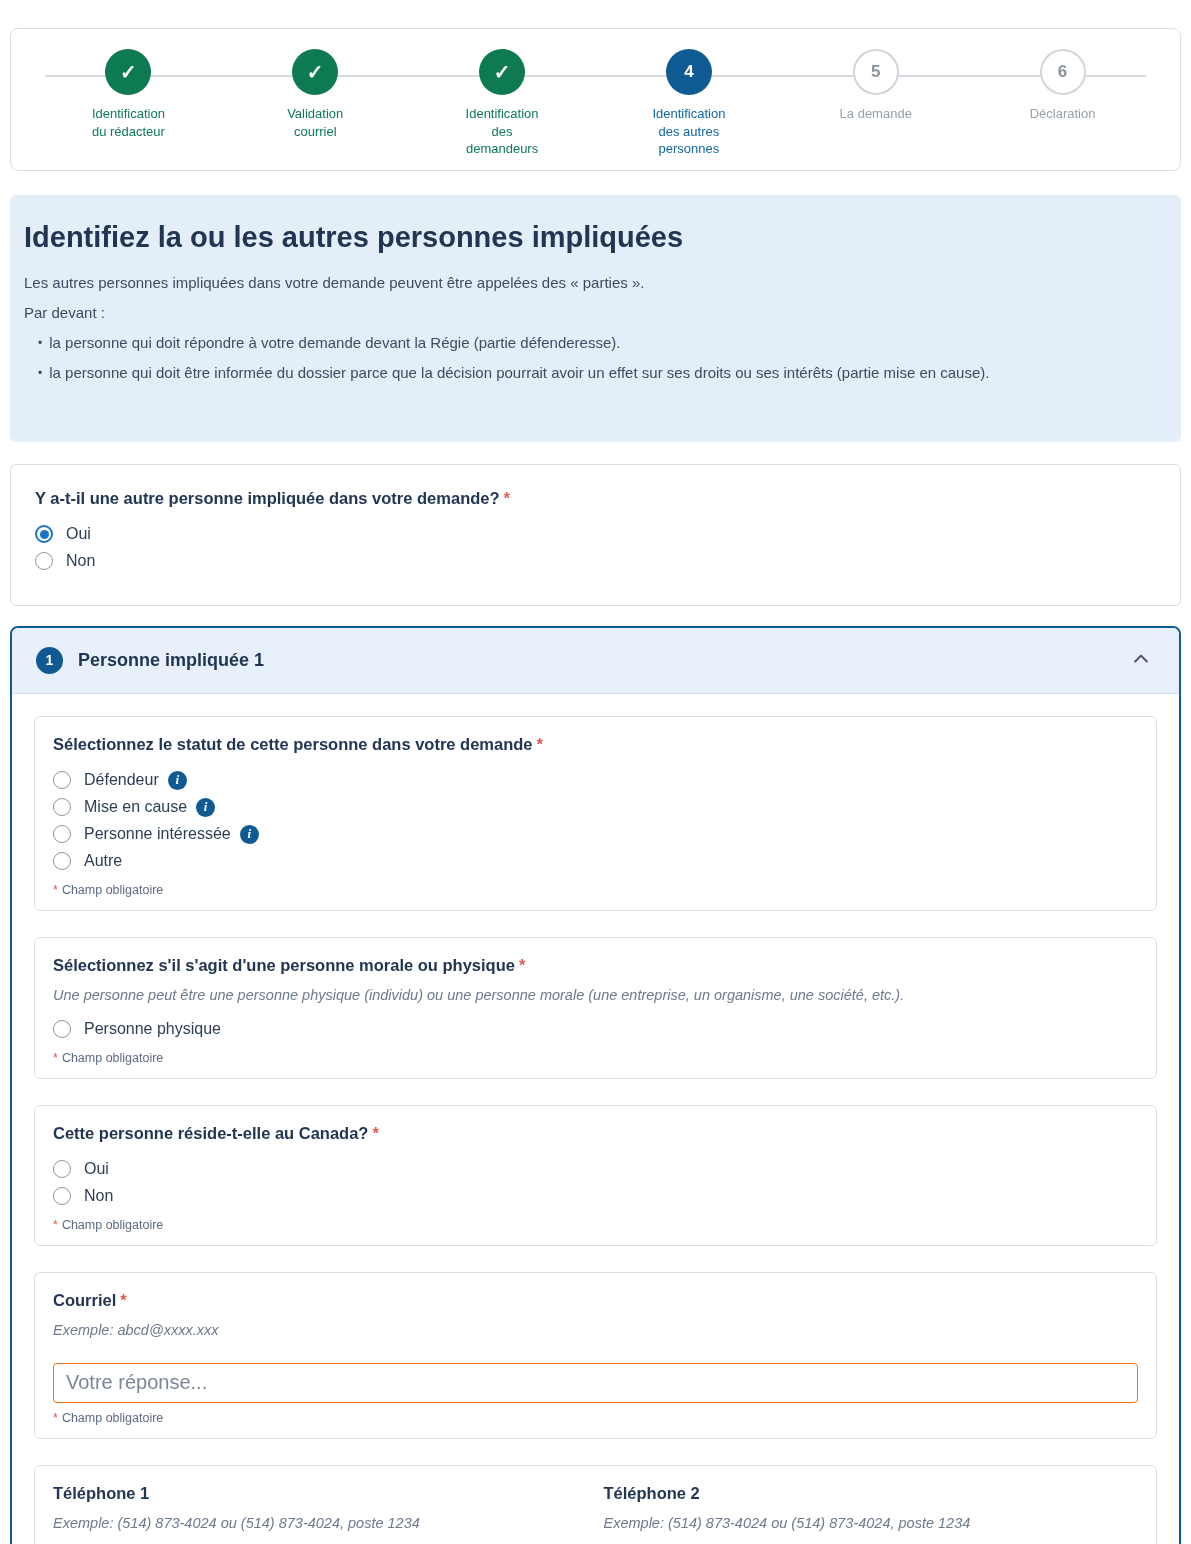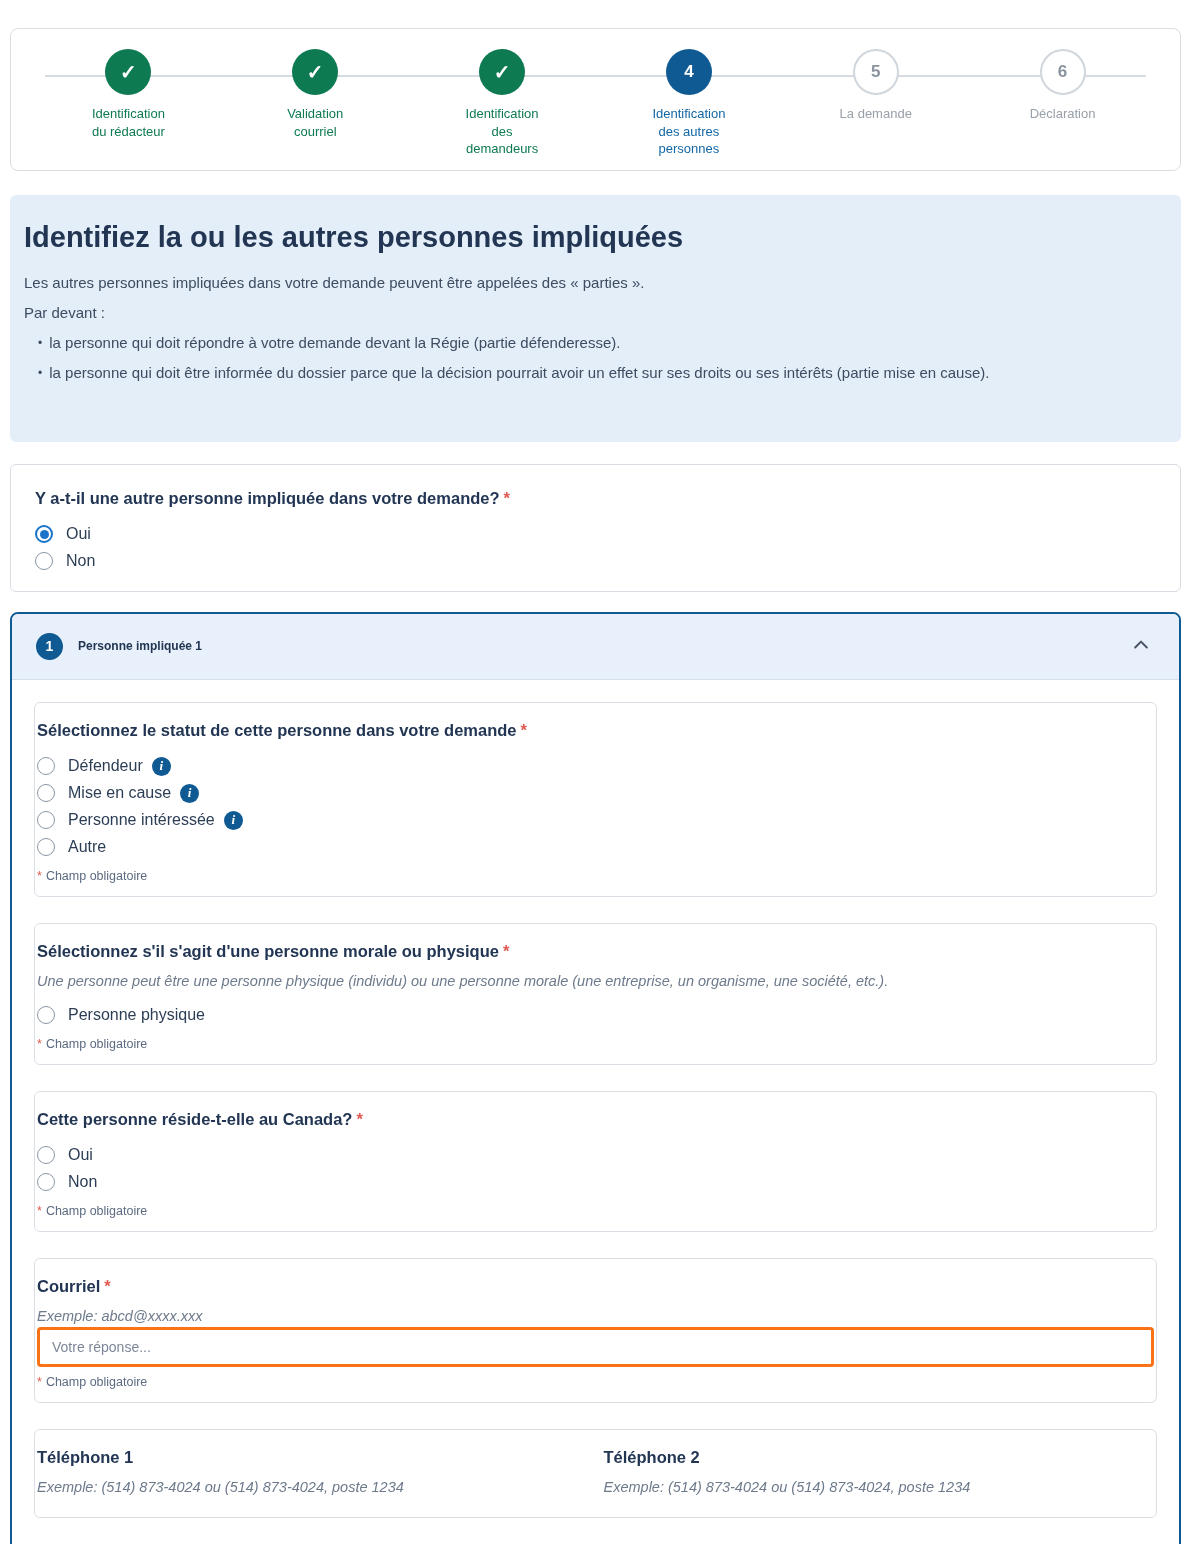--- a/index.html
+++ b/index.html
@@ -86,38 +86,38 @@
     background: #0f5a93; color: #fff;
     font-family: "Liberation Serif", serif;
     font-size: 13px; font-weight: bold; font-style: italic;
     display: inline-flex; align-items: center; justify-content: center;
     margin-left: 9px; cursor: pointer;
   }
   .required-note { margin-top: 8px; font-size: 12.5px; color: #5c6b81; }
   .required-note .star { color: #e05a50; margin-right: 4px; }
   .hint { font-style: italic; font-size: 14.5px; color: #6d7a8b; margin-top: 12px; }
   .text-input {
-    margin-top: 3px;
+    margin-top: 25px;
     width: 100%; height: 40px;
-    border: 3px solid #f97316;
+    border: 1px solid #f97316;
     border-radius: 4px;
     padding: 0 12px;
     font-family: "Liberation Sans", sans-serif;
-    font-size: 14px; color: #2c3e55;
+    font-size: 20px; color: #2c3e55;
     background: #fff;
   }
   .text-input::placeholder { color: #7b8798; opacity: 1; }
 
   
   .question-box {
     margin-top: 22px;
     border: 1px solid #d8dde3;
     border-radius: 6px;
     background: #fff;
-    padding: 24px 24px 16px;
+    padding: 24px 24px 30px;
   }
 
   
   .person-card {
     margin-top: 20px;
     border: 2px solid #0f5a93;
     border-radius: 8px;
     overflow: hidden;
     background: #fff;
   }
@@ -127,27 +127,27 @@
     padding: 17px 24px;
     display: flex; align-items: center;
   }
   .person-badge {
     width: 27px; height: 27px; border-radius: 50%;
     background: #0f5a93; color: #fff;
     font-size: 14px; font-weight: bold;
     display: flex; align-items: center; justify-content: center;
     flex: 0 0 27px;
   }
-  .person-title { font-size: 12px; font-weight: bold; color: #223654; margin-left: 15px; flex: 1; }
+  .person-title { font-size: 18px; font-weight: bold; color: #223654; margin-left: 15px; flex: 1; }
   .collapse-btn { background: none; border: none; cursor: pointer; padding: 4px; display: flex; }
   .person-body { padding: 22px 22px 40px; }
   .section {
     border: 1px solid #dadfe5;
     border-radius: 6px;
-    padding: 18px 2px 13px;
+    padding: 18px 18px 13px;
     margin-bottom: 26px;
     background: #fff;
   }
   .section:last-child { margin-bottom: 0; }
   .phone-grid { display: flex; gap: 16px; }
   .phone-col { flex: 1; }
 </style>
 </head>
 <body>
 

